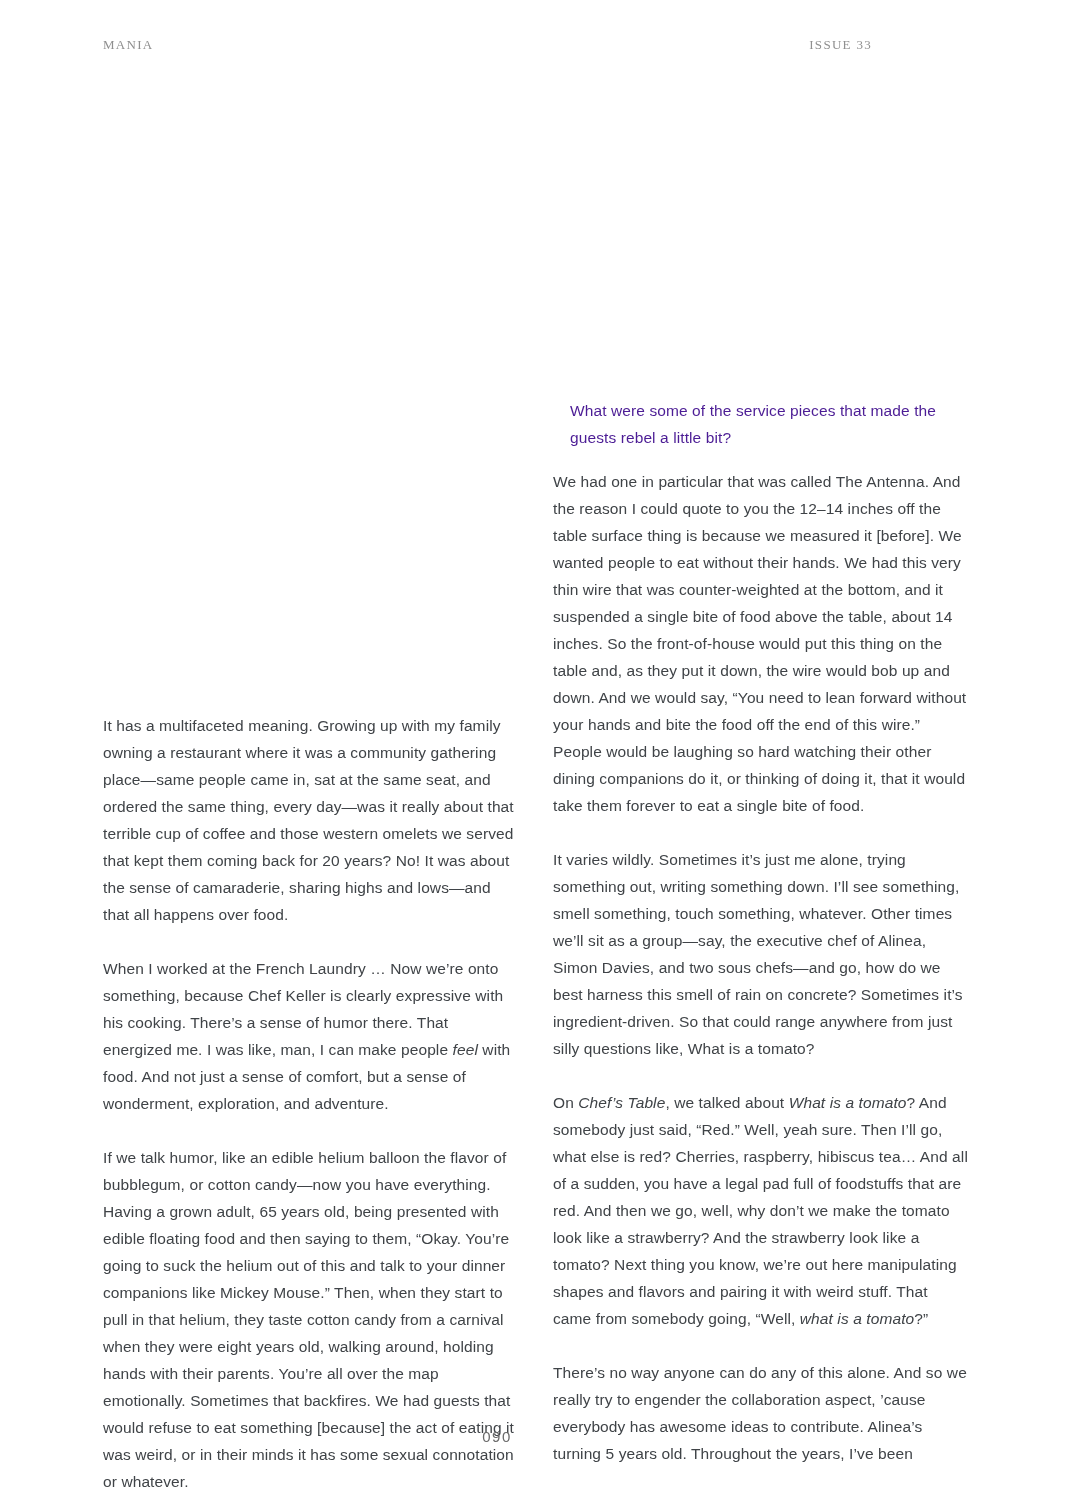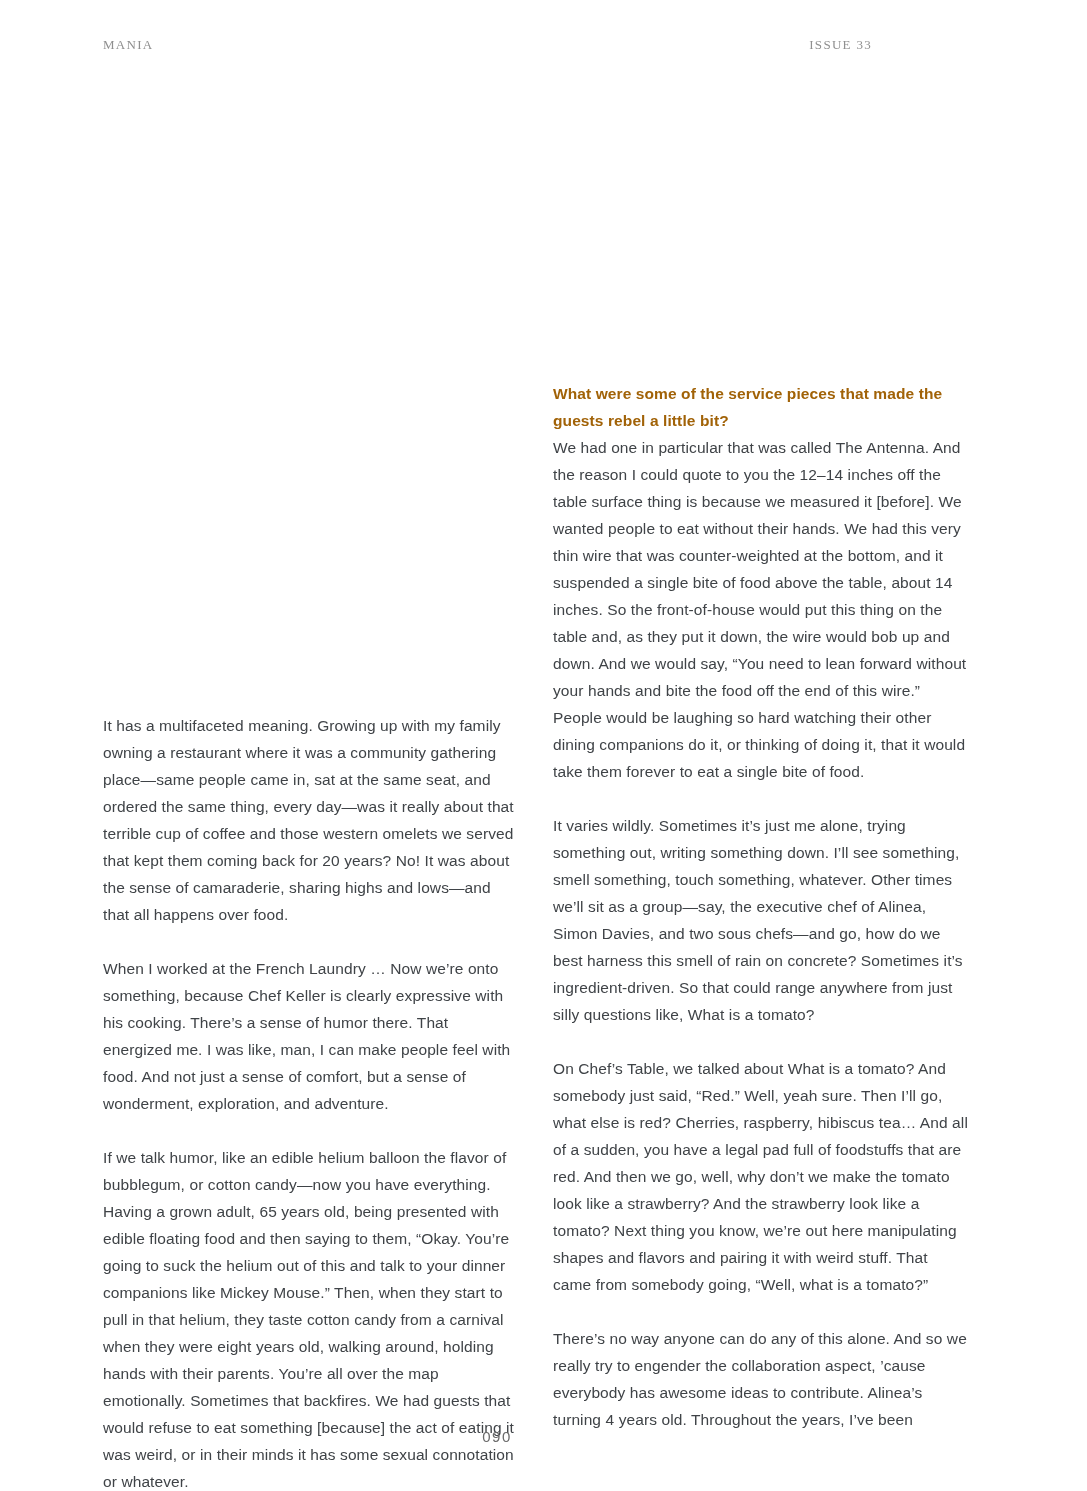--- a/index.html
+++ b/index.html
@@ -30,25 +30,25 @@
     font-size: 15.5px;
     line-height: 27px;
     color: #3f4347;
     letter-spacing: 0.1px;
   }
   .col-left  { left: 103px; top: 712px;  }
   .col-right { left: 553px; top: 380px; }
   .block { margin: 0; }
   .block.para, .block.answer { margin: 0 0 27px 0; }
   .block.question {
-    margin: 0;
-    font-weight: bold;
-    color: #a16207;
+    margin: 17px;
+    font-weight: normal;
+    color: #4c1d95;
   }
-  .block .it { }
+  .block .it { font-style: italic; }
   .page-footer {
     position: absolute;
     left: 0; right: 0; top: 1428px;
     text-align: center;
     font-size: 15px;
     letter-spacing: 1.5px;
     color: #6b6b6b;
   }
 </style>
 </head>
@@ -65,20 +65,20 @@
       <p class="block para"><span>It has a multifaceted meaning. Growing up with my family owning a restaurant where it was a community gathering place—same people came in, sat at the same seat, and ordered the same thing, every day—was it really about that terrible cup of coffee and those western omelets we served that kept them coming back for 20 years? No! It was about the sense of camaraderie, sharing highs and lows—and that all happens over food.</span></p>
       <p class="block para"><span>When I worked at the French Laundry … Now we’re onto something, because Chef Keller is clearly expressive with his cooking. There’s a sense of humor there. That energized me. I was like, man, I can make people </span><span class="it">feel</span><span> with food. And not just a sense of comfort, but a sense of wonderment, exploration, and adventure.</span></p>
       <p class="block para"><span>If we talk humor, like an edible helium balloon the flavor of bubblegum, or cotton candy—now you have everything. Having a grown adult, 65 years old, being presented with edible floating food and then saying to them, “Okay. You’re going to suck the helium out of this and talk to your dinner companions like Mickey Mouse.” Then, when they start to pull in that helium, they taste cotton candy from a carnival when they were eight years old, walking around, holding hands with their parents. You’re all over the map emotionally. Sometimes that backfires. We had guests that would refuse to eat something [because] the act of eating it was weird, or in their minds it has some sexual connotation or whatever.</span></p>
     </div>
 
   <div class="col col-right">
       <p class="block question"><span>What were some of the service pieces that made the guests rebel a little bit?</span></p>
       <p class="block answer"><span>We had one in particular that was called The Antenna. And the reason I could quote to you the 12–14 inches off the table surface thing is because we measured it [before]. We wanted people to eat without their hands. We had this very thin wire that was counter-weighted at the bottom, and it suspended a single bite of food above the table, about 14 inches. So the front-of-house would put this thing on the table and, as they put it down, the wire would bob up and down. And we would say, “You need to lean forward without your hands and bite the food off the end of this wire.” People would be laughing so hard watching their other dining companions do it, or thinking of doing it, that it would take them forever to eat a single bite of food.</span></p>
       <p class="block answer"><span>It varies wildly. Sometimes it’s just me alone, trying something out, writing something down. I’ll see something, smell something, touch something, whatever. Other times we’ll sit as a group—say, the executive chef of Alinea, Simon Davies, and two sous chefs—and go, how do we best harness this smell of rain on concrete? Sometimes it’s ingredient-driven. So that could range anywhere from just silly questions like, What is a tomato?</span></p>
       <p class="block para"><span>On </span><span class="it">Chef’s Table</span><span>, we talked about </span><span class="it">What is a tomato</span><span>? And somebody just said, “Red.” Well, yeah sure. Then I’ll go, what else is red? Cherries, raspberry, hibiscus tea… And all of a sudden, you have a legal pad full of foodstuffs that are red. And then we go, well, why don’t we make the tomato look like a strawberry? And the strawberry look like a tomato? Next thing you know, we’re out here manipulating shapes and flavors and pairing it with weird stuff. That came from somebody going, “Well, </span><span class="it">what is a tomato</span><span>?”</span></p>
-      <p class="block para"><span>There’s no way anyone can do any of this alone. And so we really try to engender the collaboration aspect, ’cause everybody has awesome ideas to contribute. Alinea’s turning 4 years old. Throughout the years, I’ve been</span></p>
+      <p class="block para"><span>There’s no way anyone can do any of this alone. And so we really try to engender the collaboration aspect, ’cause everybody has awesome ideas to contribute. Alinea’s turning 5 years old. Throughout the years, I’ve been</span></p>
     </div>
 
   <div class="page-footer">
     <span>090</span>
   </div>
 
 </div>
 
 </body></html>

